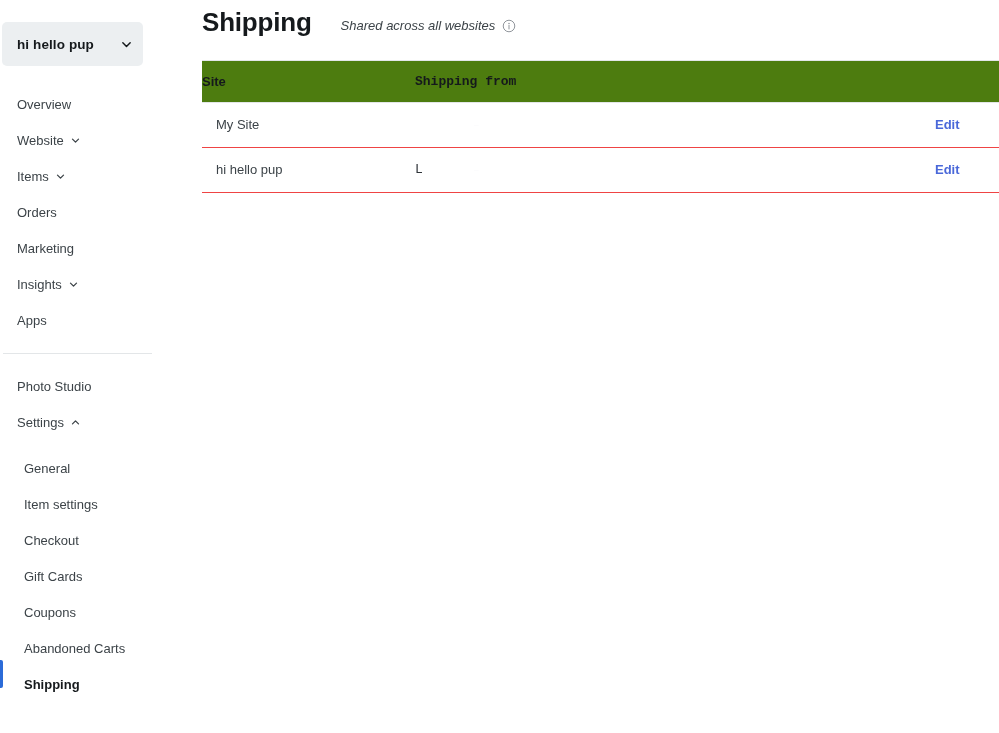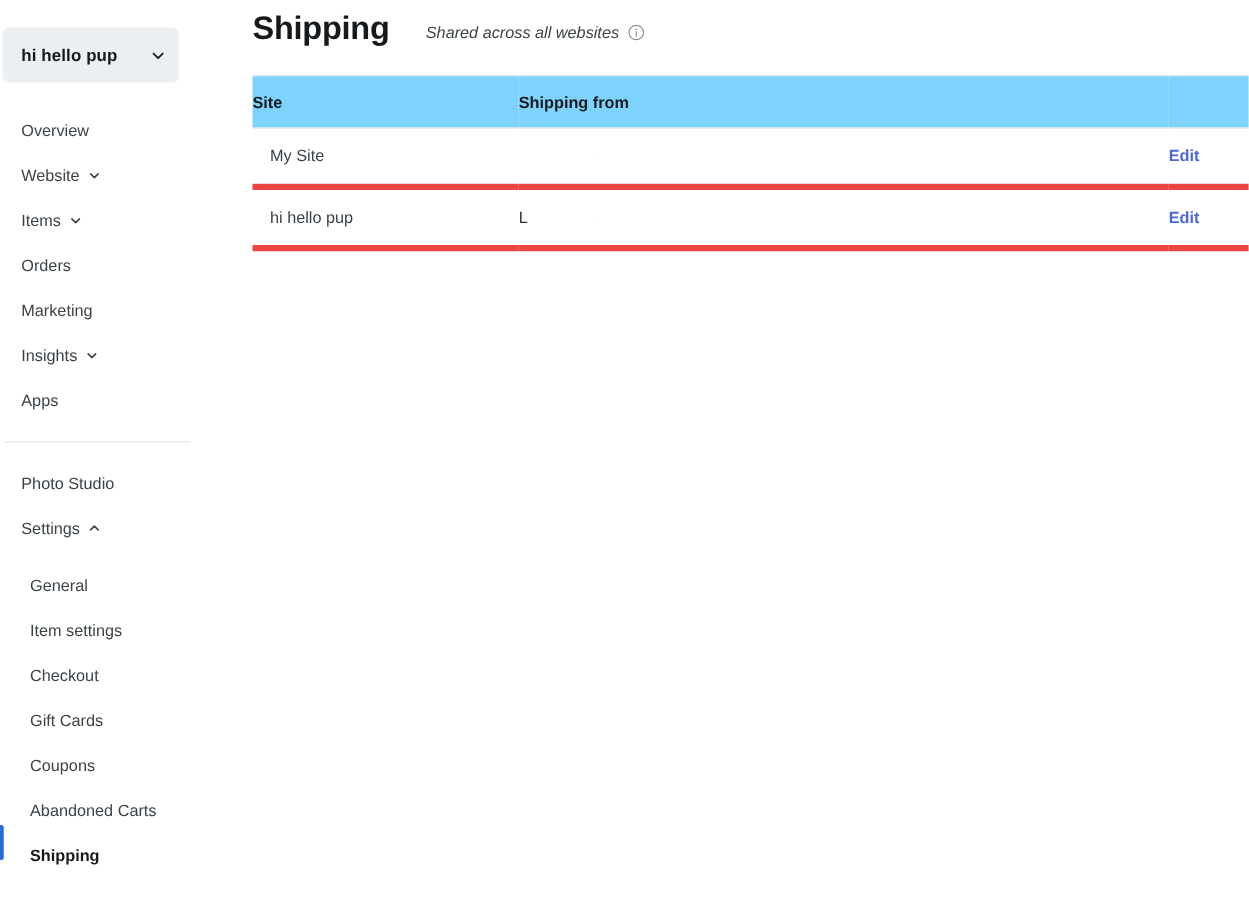--- a/index.html
+++ b/index.html
@@ -157,38 +157,38 @@
     margin-right: 0;
     width: 797px;
     border-top: 1px solid #e3e6e8;
   }
   table.ship-table {
     width: 100%;
     border-collapse: collapse;
     table-layout: fixed;
   }
   table.ship-table thead th {
-    background: #7dd3fc;
+    background: #4d7c0f;
     text-align: left;
     font-size: 13px;
     font-weight: bold;
     color: #15191c;
     height: 41px;
     padding: 0;
     vertical-align: middle;
   }
   th.col-site, td.col-site { width: 213px; padding-left: 14px; }
-  th.col-from, td.col-from { width: 520px; padding-left: 0; }
+  th.col-from, td.col-from { width: 520px; padding-left: 0; font-family: Liberation Mono, monospace; }
   th.col-act,  td.col-act  { width: 64px; text-align: left; padding-right: 0; }
 
   table.ship-table tbody td {
     height: 44px;
     font-size: 13px;
     color: #3c4348;
-    border-bottom: 5px solid #ef4444;
+    border-bottom: 1px solid #ef4444;
     vertical-align: middle;
     padding-top: 0;
     padding-bottom: 0;
   }
   tbody tr:first-child td { border-top: 1px solid #e3e6e8; }
 
   .from-cell {
     display: flex;
     align-items: center;
     position: relative;

